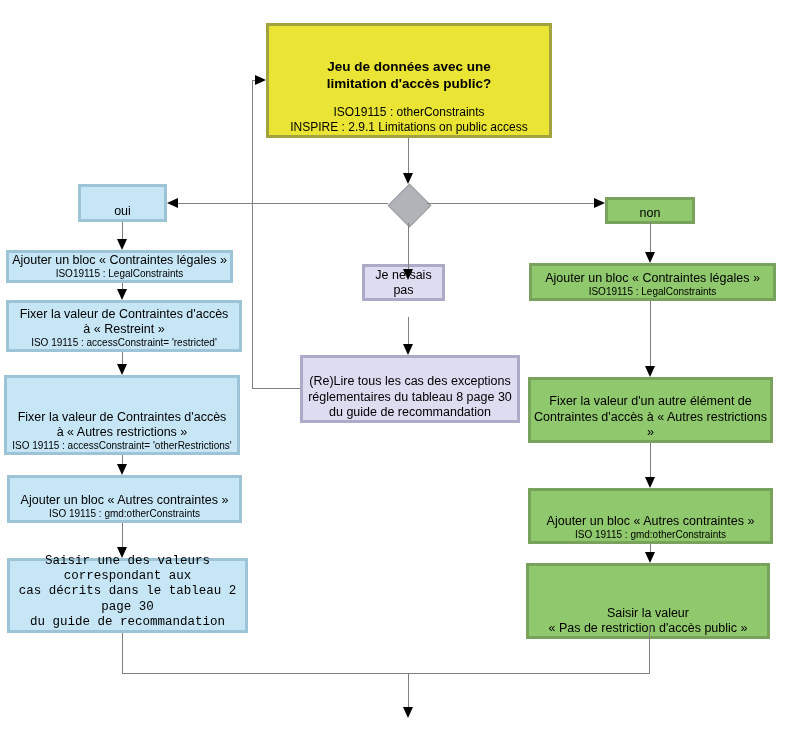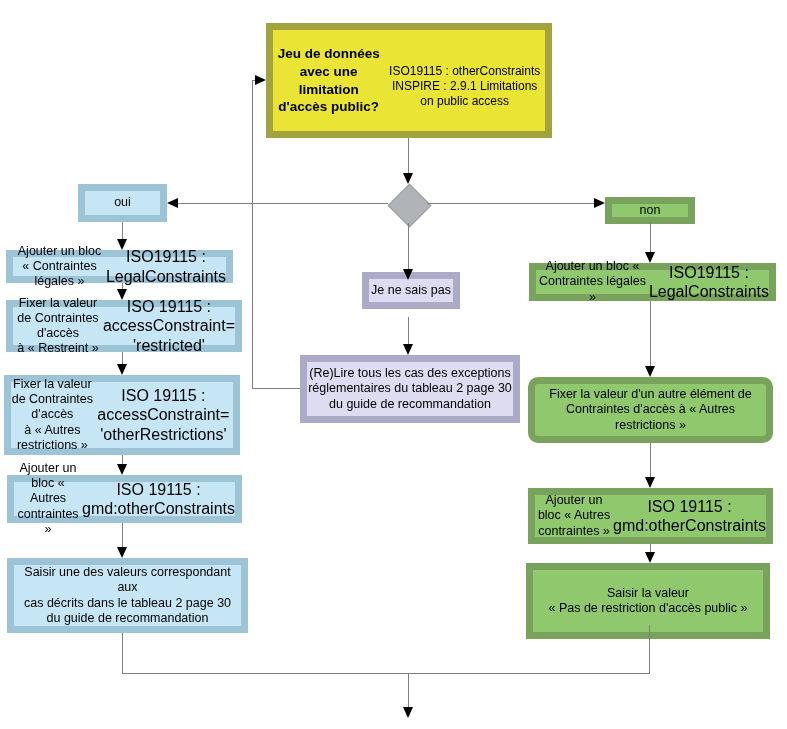--- a/index.html
+++ b/index.html
@@ -9,26 +9,26 @@
     --unsure-fill:#dedcf0; --unsure-border:#ababc8;
     --decision-fill:#b0b4b8; --decision-border:#999da1;
     --connector:#808080; --arrow:#000000;
   }
   html,body{margin:0;padding:0;background:#ffffff;}
   #canvas{
     position:relative;width:787px;height:729px;background:#ffffff;overflow:hidden;
     font-family:"Liberation Sans","DejaVu Sans",sans-serif;color:#000;
   }
   .node{
-    position:absolute;box-sizing:border-box;border:7px solid #a3a3a3;
-    display:flex;flex-direction:row;align-items:center;justify-content:center;
+    position:absolute;box-sizing:border-box;border:3px solid #a3a3a3;
+    display:flex;flex-direction:column;align-items:center;justify-content:flex-end;
     text-align:center;
   }
   .node .t{white-space:pre-line;font-size:12.5px;line-height:1.22;}
-  .node .c{white-space:pre-line;font-size:16px;line-height:1.2;}
+  .node .c{white-space:pre-line;font-size:10px;line-height:1.2;}
   .q{background:var(--question-fill);border-color:var(--question-border);}
   .q .title{font-weight:bold;font-size:13.5px;line-height:1.3;white-space:pre-line;}
   .q .sub{font-size:12px;line-height:1.25;white-space:pre-line;margin-top:12px;}
   .yes{background:var(--yes-fill);border-color:var(--yes-border);}
   .no{background:var(--no-fill);border-color:var(--no-border);}
   .unsure{background:var(--unsure-fill);border-color:var(--unsure-border);}
   .label{font-size:13px;}
   .diamond{
     position:absolute;width:29px;height:29px;background:var(--decision-fill);
     border:1px solid var(--decision-border);transform:rotate(45deg);
@@ -54,21 +54,21 @@
   </div>
 
   <div class="diamond" style="left:394px;top:190px;"></div>
 
   <div class="node yes label" style="left:78px;top:184px;width:89px;height:38px;">
     <div class="t">oui</div>
   </div>
   <div class="node no label" style="left:605px;top:197px;width:90px;height:27px;">
     <div class="t">non</div>
   </div>
-  <div class="node unsure label" style="left:362px;top:272px;width:98px;height:37px;">
+  <div class="node unsure label" style="left:362px;top:264px;width:83px;height:37px;">
     <div class="t">Je ne sais pas</div>
   </div>
 
   <div class="node yes" style="left:6px;top:250px;width:227px;height:33px;">
     <div class="t">Ajouter un bloc « Contraintes légales »</div>
     <div class="c">ISO19115 : LegalConstraints</div>
   </div>
   <div class="node yes" style="left:6px;top:300px;width:236px;height:52px;">
     <div class="t">Fixer la valeur de Contraintes d'accès
 à « Restreint »</div>
@@ -76,37 +76,37 @@
   </div>
   <div class="node yes" style="left:4px;top:375px;width:236px;height:80px;">
     <div class="t">Fixer la valeur de Contraintes d'accès
 à « Autres restrictions »</div>
     <div class="c">ISO 19115 : accessConstraint= 'otherRestrictions'</div>
   </div>
   <div class="node yes" style="left:7px;top:475px;width:235px;height:48px;">
     <div class="t">Ajouter un bloc « Autres contraintes »</div>
     <div class="c">ISO 19115 : gmd:otherConstraints</div>
   </div>
-  <div class="node yes" style="left:7px;top:558px;width:241px;height:75px;">
+  <div class="node yes" style="left:7px;top:558px;width:241px;height:75px;font-family:Liberation Mono, monospace;">
     <div class="t">Saisir une des valeurs correspondant aux
 cas décrits dans le tableau 2 page 30
 du guide de recommandation</div>
   </div>
 
   <div class="node unsure" style="left:300px;top:355px;width:220px;height:68px;">
     <div class="t">(Re)Lire tous les cas des exceptions
-réglementaires du tableau 2 page 30
+réglementaires du tableau 8 page 30
 du guide de recommandation</div>
   </div>
 
   <div class="node no" style="left:529px;top:263px;width:247px;height:38px;">
     <div class="t">Ajouter un bloc « Contraintes légales »</div>
     <div class="c">ISO19115 : LegalConstraints</div>
   </div>
-  <div class="node no" style="left:528px;top:377px;width:245px;height:66px;border-radius:10px;">
+  <div class="node no" style="left:528px;top:377px;width:245px;height:66px;">
     <div class="t">Fixer la valeur d'un autre élément de
 Contraintes  d'accès à « Autres restrictions »</div>
   </div>
   <div class="node no" style="left:528px;top:488px;width:245px;height:56px;">
     <div class="t">Ajouter un bloc « Autres contraintes »</div>
     <div class="c">ISO 19115 : gmd:otherConstraints</div>
   </div>
   <div class="node no" style="left:526px;top:563px;width:244px;height:76px;">
     <div class="t">Saisir la valeur
 « Pas de restriction d'accès public »</div>

